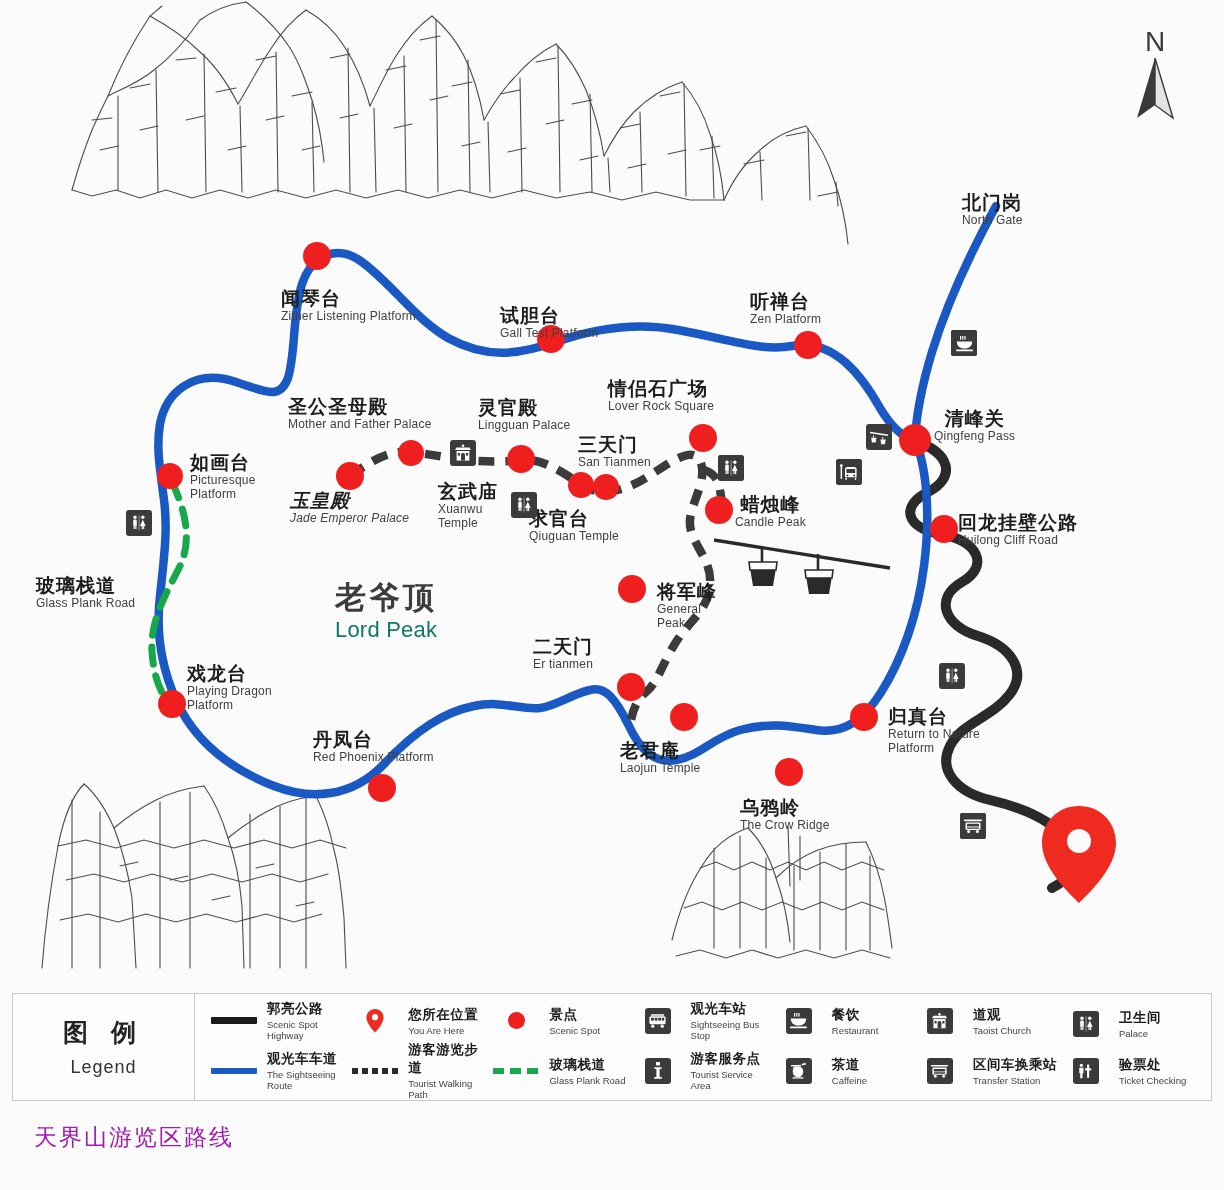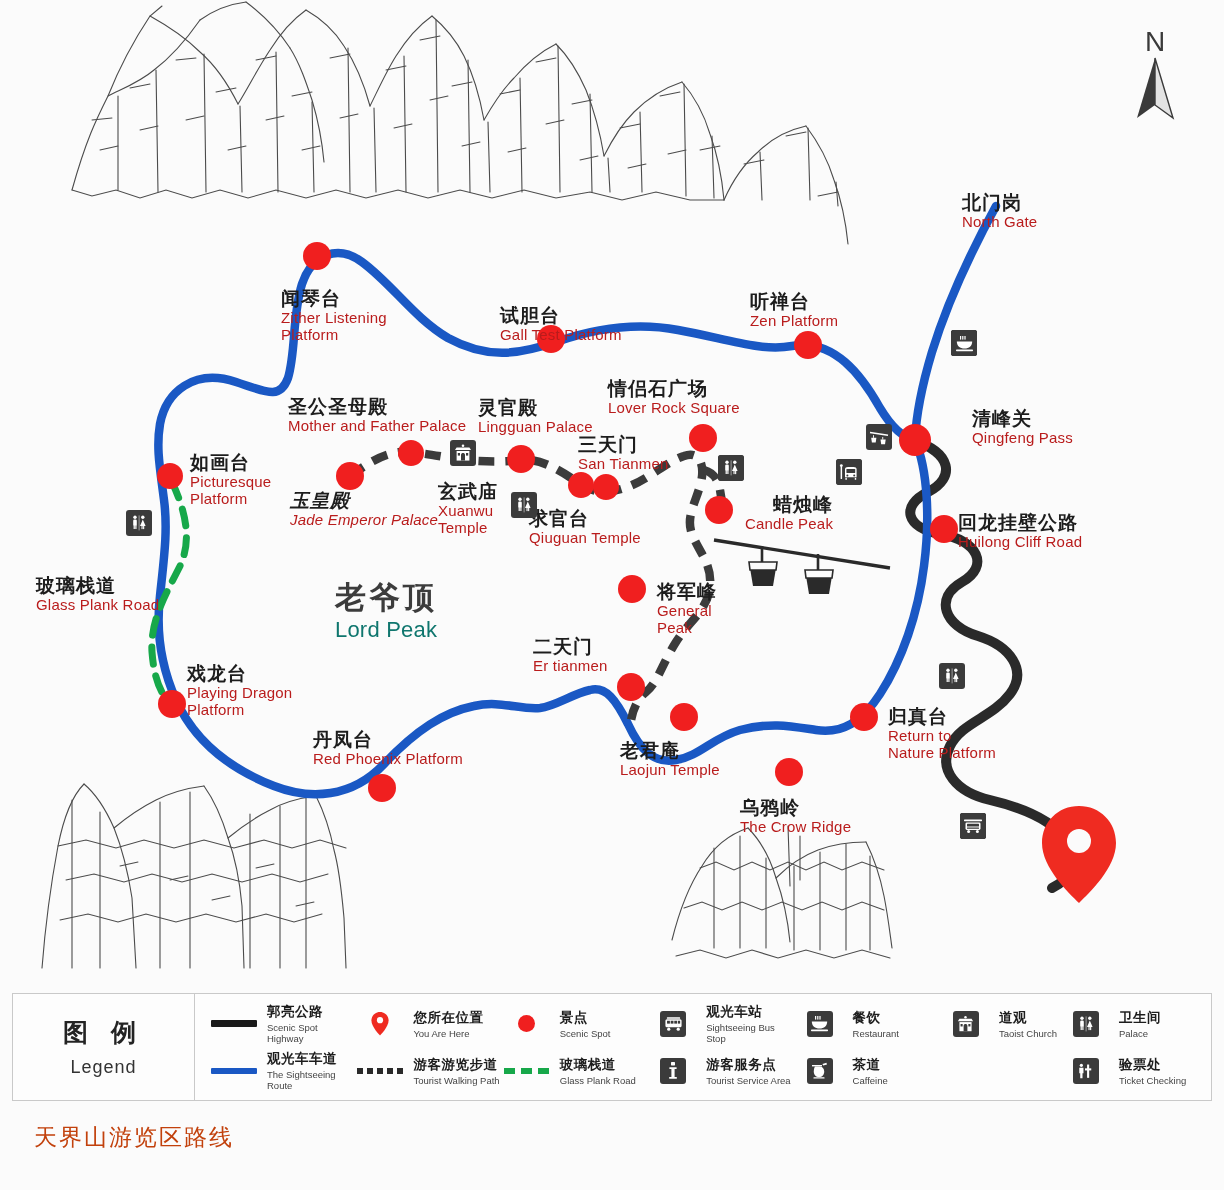--- a/index.html
+++ b/index.html
@@ -35,23 +35,23 @@
   }
   .poi-label .cn {
     display: block;
     font-size: 19px;
     font-weight: 700;
     letter-spacing: 1px;
     color: #1d1d1d;
   }
   .poi-label .en {
     display: block;
-    font-size: 15px;
+    font-size: 12px;
     font-weight: 400;
-    color: #b91c1c;
+    color: #404040;
     letter-spacing: .2px;
     margin-top: 1px;
   }
   .poi-label.big .cn { font-size: 31px; letter-spacing: 3px; color:#3c3c3c; }
   .poi-label.big .en { font-size: 22px; color:#0f766e; margin-top:2px; }
   .poi-label.wrap { white-space: normal; width: 130px; }
 
   
   .icon-tile {
     position: absolute;
@@ -118,21 +118,21 @@
   .sym-dot-red { width: 17px; height: 17px; border-radius: 50%; background:#f01f1f; }
   .leg-tile { width: 26px; height: 26px; background:#3b3b3b; border-radius:3px;
       display:flex;align-items:center;justify-content:center;}
 
   
   #caption {
     position: absolute;
     left: 34px; top: 1122px;
     font-size: 23px;
     letter-spacing: 2px;
-    color: #c2410c;
+    color: #a21caf;
   }
 </style>
 </head>
 <body>
 
 <div id="page">
 
   <div id="map-canvas">
 
     <svg id="map-svg" width="1224" height="985" viewBox="0 0 1224 985">
@@ -338,21 +338,21 @@
     <div class="poi-label" style="left:500px; top:305px;">
       <span class="cn">试胆台</span>
       <span class="en">Gall Test Platform</span>
     </div>
 
     <div class="poi-label" style="left:750px; top:291px;">
       <span class="cn">听禅台</span>
       <span class="en">Zen Platform</span>
     </div>
 
-    <div class="poi-label" style="left:972px; top:408px; text-align:left;">
+    <div class="poi-label" style="left:934px; top:408px; text-align:center;">
       <span class="cn">清峰关</span>
       <span class="en">Qingfeng Pass</span>
     </div>
 
     <div class="poi-label" style="left:288px; top:396px;">
       <span class="cn">圣公圣母殿</span>
       <span class="en">Mother and Father Palace</span>
     </div>
 
     <div class="poi-label" style="left:478px; top:397px;">
@@ -378,21 +378,21 @@
     <div class="poi-label wrap" style="left:438px; top:481px; width:70px;">
       <span class="cn">玄武庙</span>
       <span class="en">Xuanwu Temple</span>
     </div>
 
     <div class="poi-label" style="left:529px; top:508px;">
       <span class="cn">求官台</span>
       <span class="en">Qiuguan Temple</span>
     </div>
 
-    <div class="poi-label" style="left:735px; top:494px; text-align:right;margin-left:10px;">
+    <div class="poi-label" style="left:735px; top:494px; text-align:center;">
       <span class="cn">蜡烛峰</span>
       <span class="en">Candle Peak</span>
     </div>
 
     <div class="poi-label" style="left:958px; top:512px; text-align:left;">
       <span class="cn">回龙挂壁公路</span>
       <span class="en">Huilong Cliff Road</span>
     </div>
 
     <div class="poi-label wrap" style="left:190px; top:452px; width:96px; text-align:left;">
@@ -849,20 +849,42 @@
                   <rect x="13" y="9" width="2.2" height="2.6"></rect>
                 </g>
               </svg>
           </div>
         </div>
         <div class="leg-txt">
           <span class="cn">道观</span>
           <span class="en">Taoist Church</span>
         </div>
       </div>
+      <div class="leg-item">
+        <div class="leg-sym">
+          <div class="leg-tile">
+            <svg width="19" height="16" viewBox="0 0 20 16">
+                <g fill="#fff">
+              <rect x="1" y="1.6" width="18" height="1.6" rx="0.6"></rect>
+              <rect x="2.5" y="4.4" width="15" height="7.6" rx="1.4"></rect>
+              <circle cx="5.6" cy="13.6" r="1.5"></circle>
+                  <circle cx="14.4" cy="13.6" r="1.5"></circle>
+            </g>
+                <g fill="#3b3b3b">
+                  <rect x="4" y="5.8" width="12" height="2.6" rx="0.5"></rect>
+              <rect x="4" y="9.4" width="12" height="1.4" rx="0.4"></rect>
+                </g>
+              </svg>
+          </div>
+        </div>
+        <div class="leg-txt">
+          <span class="cn">区间车换乘站</span>
+          <span class="en">Transfer Station</span>
+        </div>
+      </div>
 
     </div>
 
     <div style="display:grid; grid-template-rows:1fr 1fr; align-items:center; padding:6px 10px 6px 0; width:150px;">
       <div class="leg-item">
         <div class="leg-sym">
           <div class="leg-tile">
             <svg width="18" height="18" viewBox="0 0 18 18">
                 <g fill="#fff">
               <circle cx="5" cy="3.2" r="1.7"></circle>

